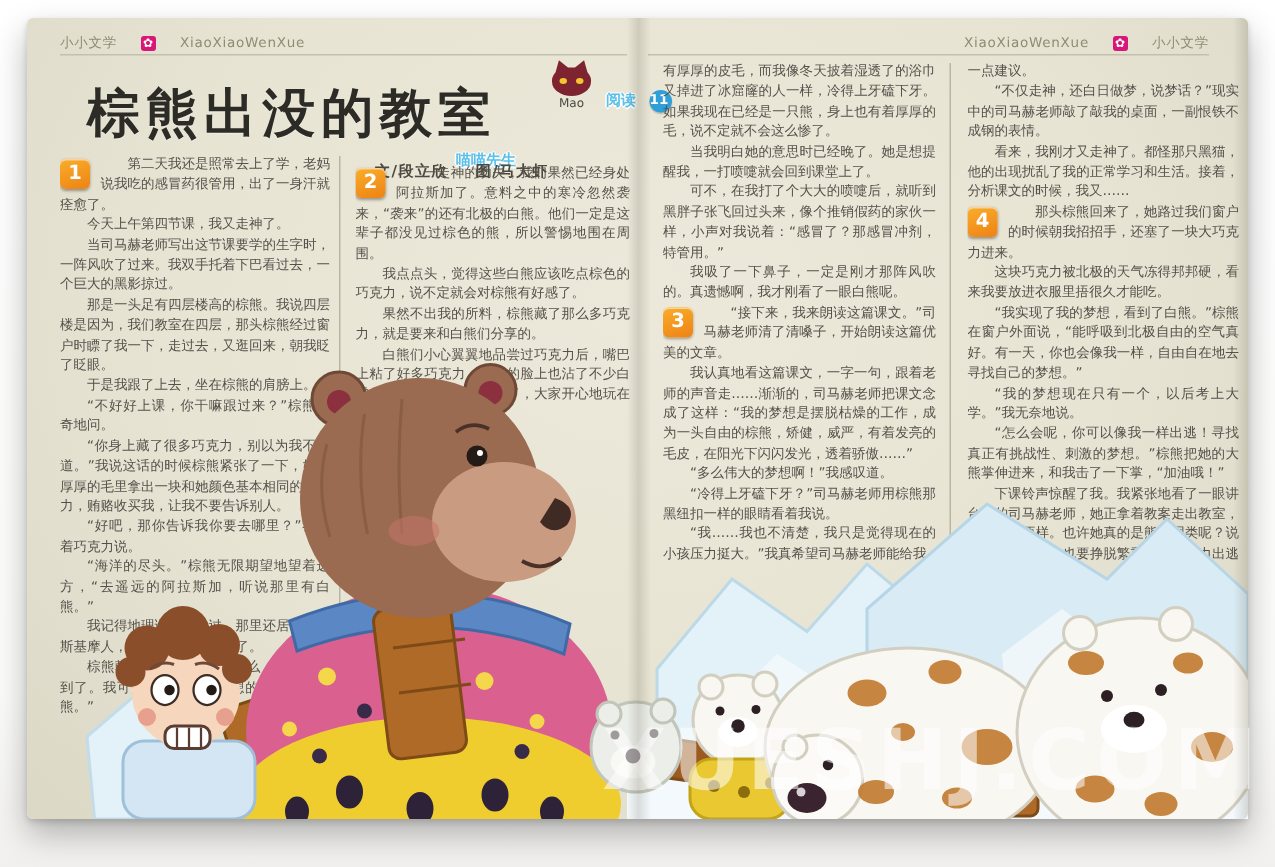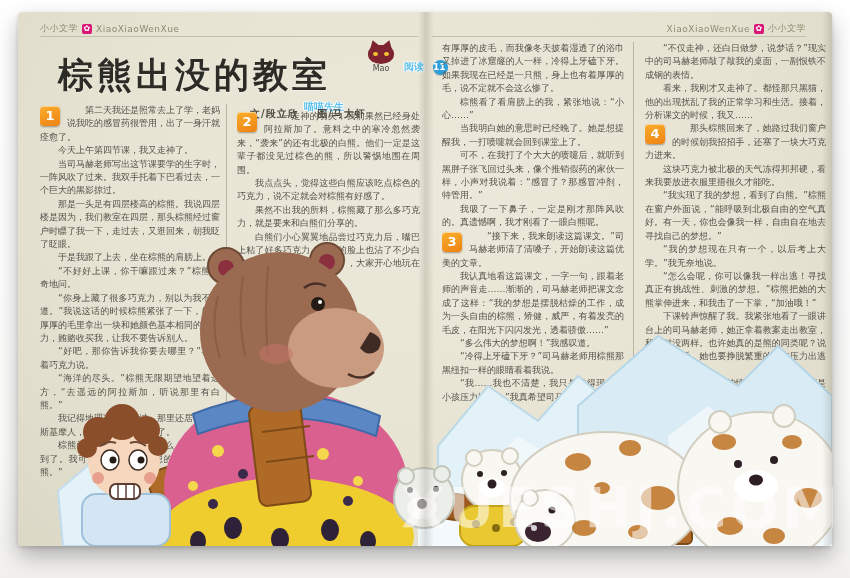--- a/index.html
+++ b/index.html
@@ -21,21 +21,21 @@
     background:linear-gradient(90deg,rgba(0,0,0,0) 0%,rgba(90,85,70,.18) 48%,rgba(0,0,0,0) 100%);
     pointer-events:none;
   }
   .page-curl{
     position:absolute;right:0;top:0;width:10px;height:100%;
     background:linear-gradient(270deg,rgba(120,115,100,.25),rgba(0,0,0,0));
     border-radius:0 4px 4px 0;pointer-events:none;
   }
   .runhead{
     position:absolute;top:10px;font-size:9px;color:#8e8c72;letter-spacing:.5px;
-    display:flex;align-items:center;gap:4px;white-space:nowrap;
+    display:flex;align-items:center;gap:16px;white-space:nowrap;
   }
   .runhead .sq{
     display:inline-block;width:10px;height:10px;background:#d81778;border-radius:2px;
     color:#fff;font-size:8px;line-height:10px;text-align:center;
   }
   .headline-rule{position:absolute;top:24px;height:1px;background:#c3c0ae;}
   .main-title{
     position:absolute;left:40px;top:40px;
     font-size:35px;font-weight:800;color:#2c2b26;letter-spacing:4px;
     text-shadow:0 1px 0 rgba(255,255,255,.4);
@@ -137,31 +137,31 @@
     </div>
   <div class="col" style="left:219px;top:98px;width:183px;height:214px;">
       <p><span class="badge">2</span>一走神的功夫，我们果然已经身处阿拉斯加了。意料之中的寒冷忽然袭来，“袭来”的还有北极的白熊。他们一定是这辈子都没见过棕色的熊，所以警惕地围在周围。</p>
       <p>我点点头，觉得这些白熊应该吃点棕色的巧克力，说不定就会对棕熊有好感了。</p>
       <p>果然不出我的所料，棕熊藏了那么多巧克力，就是要来和白熊们分享的。</p>
       <p>白熊们小心翼翼地品尝过巧克力后，嘴巴上粘了好多巧克力。棕熊的脸上也沾了不少白雪，这下他们有相同之处了，大家开心地玩在一起。</p>
       <p>他们多快乐啊。</p>
     </div>
   <div class="col" style="left:424px;top:30px;width:182px;height:372px;">
       <p class="noindent">有厚厚的皮毛，而我像冬天披着湿透了的浴巾又掉进了冰窟窿的人一样，冷得上牙磕下牙。如果我现在已经是一只熊，身上也有着厚厚的毛，说不定就不会这么惨了。</p>
-      <p>棕熊看了看肩膀上的我，紧张地说：“小心……”</p>
       <p>当我明白她的意思时已经晚了。她是想提醒我，一打喷嚏就会回到课堂上了。</p>
       <p>可不，在我打了个大大的喷嚏后，就听到黑胖子张飞回过头来，像个推销假药的家伙一样，小声对我说着：“感冒了？那感冒冲剂，特管用。”</p>
       <p>我吸了一下鼻子，一定是刚才那阵风吹的。真遗憾啊，我才刚看了一眼白熊呢。</p>
       <p><span class="badge">3</span>“接下来，我来朗读这篇课文。”司马赫老师清了清嗓子，开始朗读这篇优美的文章。</p>
       <p>我认真地看这篇课文，一字一句，跟着老师的声音走……渐渐的，司马赫老师把课文念成了这样：“我的梦想是摆脱枯燥的工作，成为一头自由的棕熊，矫健，威严，有着发亮的毛皮，在阳光下闪闪发光，透着骄傲……”</p>
       <p>“多么伟大的梦想啊！”我感叹道。</p>
       <p>“冷得上牙磕下牙？”司马赫老师用棕熊那黑纽扣一样的眼睛看着我说。</p>
       <p>“我……我也不清楚，我只是觉得现在的小孩压力挺大。”我真希望司马赫老师能给我</p>
     </div>
   <div class="col" style="left:627px;top:30px;width:181px;height:356px;">
+      <p class="noindent">一点建议。</p>
       <p>“不仅走神，还白日做梦，说梦话？”现实中的司马赫老师敲了敲我的桌面，一副恨铁不成钢的表情。</p>
       <p>看来，我刚才又走神了。都怪那只黑猫，他的出现扰乱了我的正常学习和生活。接着，分析课文的时候，我又……</p>
       <p><span class="badge">4</span>那头棕熊回来了，她路过我们窗户的时候朝我招招手，还塞了一块大巧克力进来。</p>
       <p>这块巧克力被北极的天气冻得邦邦硬，看来我要放进衣服里捂很久才能吃。</p>
       <p>“我实现了我的梦想，看到了白熊。”棕熊在窗户外面说，“能呼吸到北极自由的空气真好。有一天，你也会像我一样，自由自在地去寻找自己的梦想。”</p>
       <p>“我的梦想现在只有一个，以后考上大学。”我无奈地说。</p>
       <p>“怎么会呢，你可以像我一样出逃！寻找真正有挑战性、刺激的梦想。”棕熊把她的大熊掌伸进来，和我击了一下掌，“加油哦！”</p>
       <p>下课铃声惊醒了我。我紧张地看了一眼讲台上的司马赫老师，她正拿着教案走出教室，和平时没两样。也许她真的是熊的同类呢？说不定几天后，她也要挣脱繁重的工作压力出逃了。</p>
       <p>刚才那真真幻幻的情景不知道是真的还是假的。不过，那种自由的感觉，让我向往。</p>
     </div>

